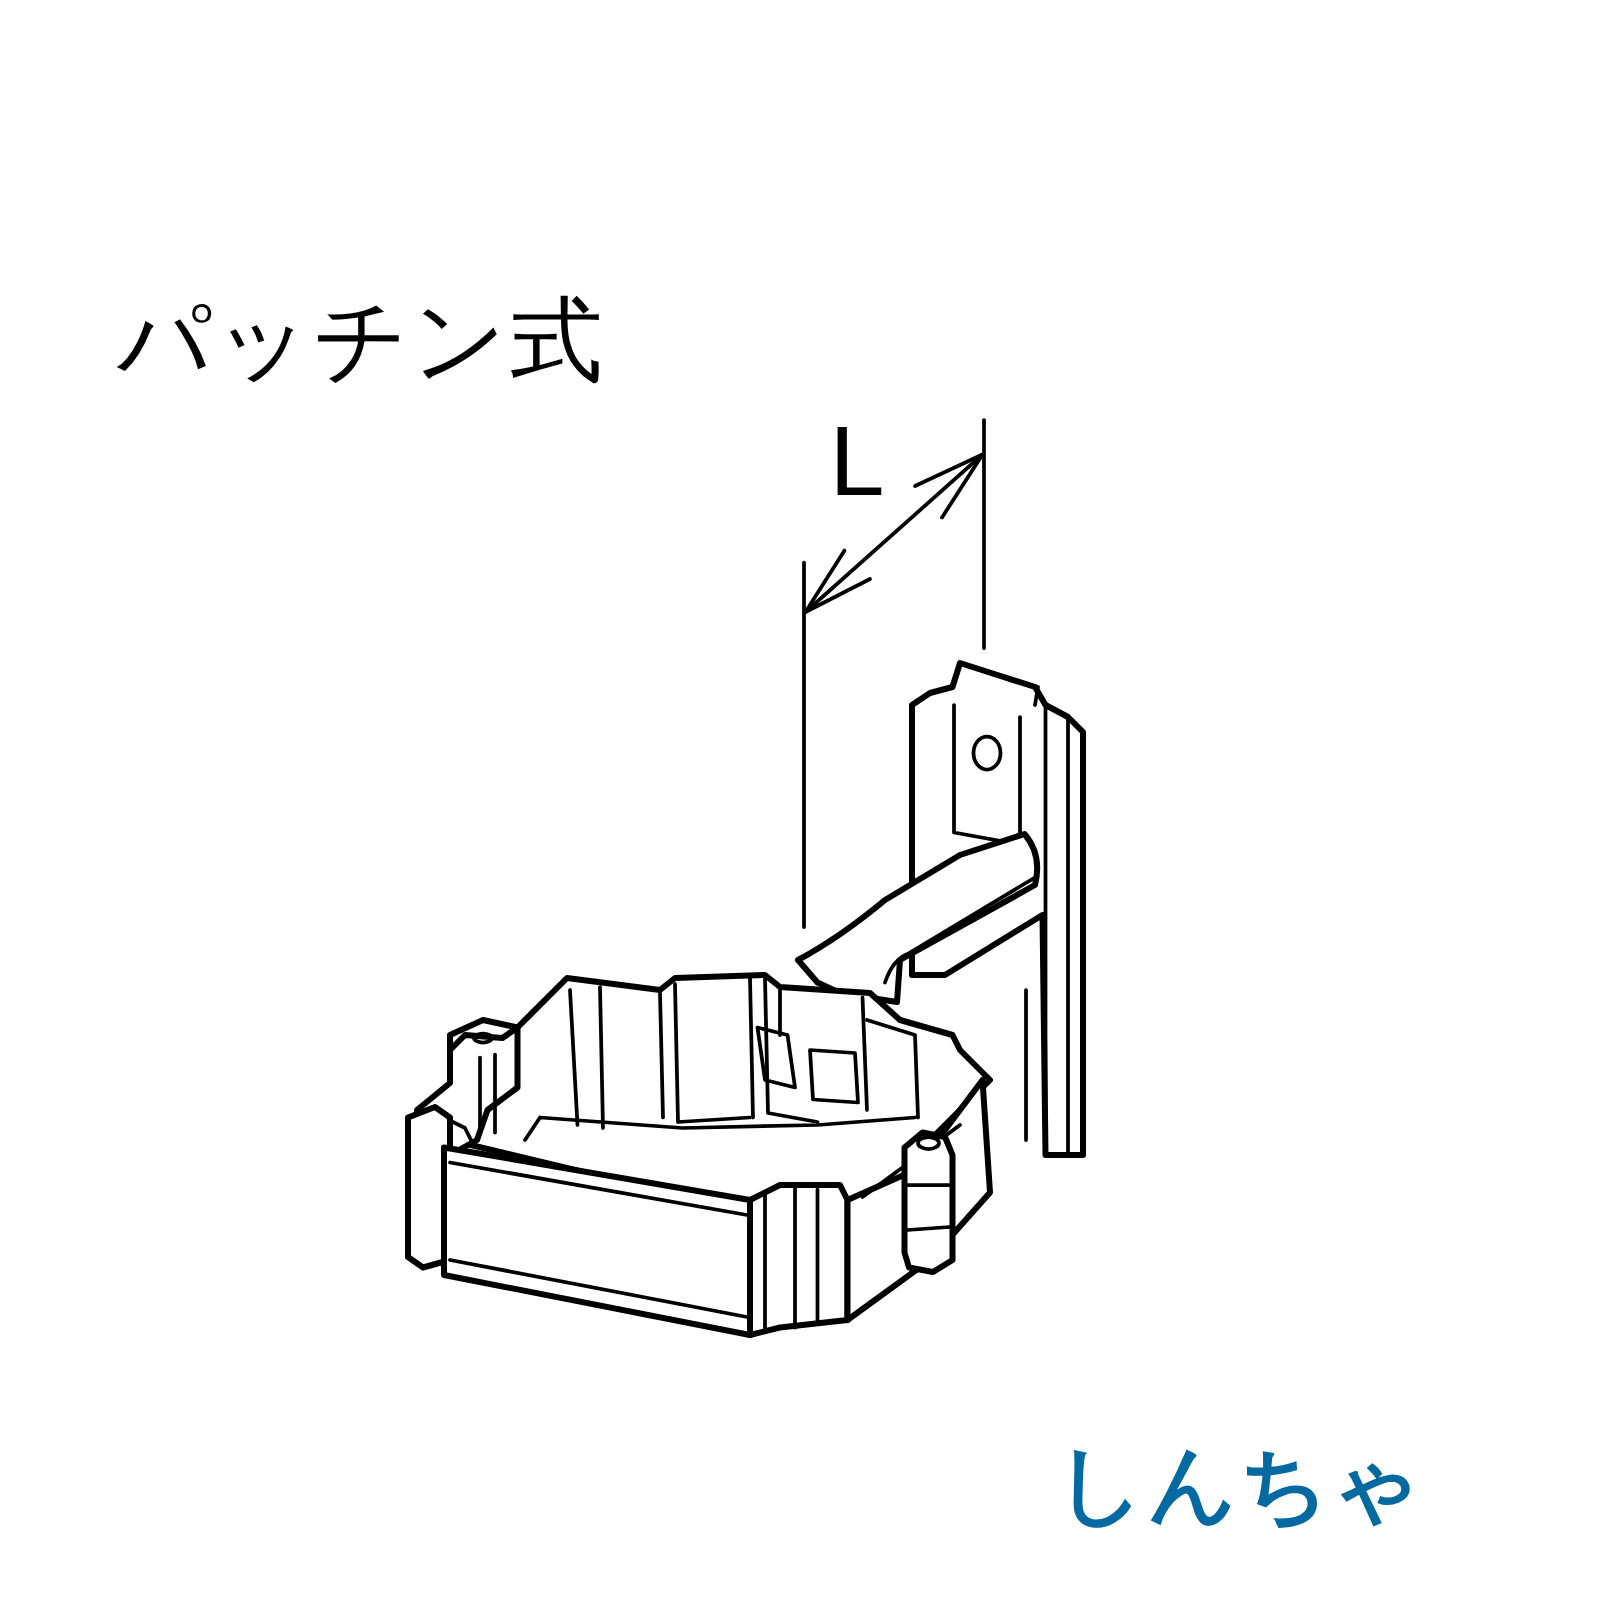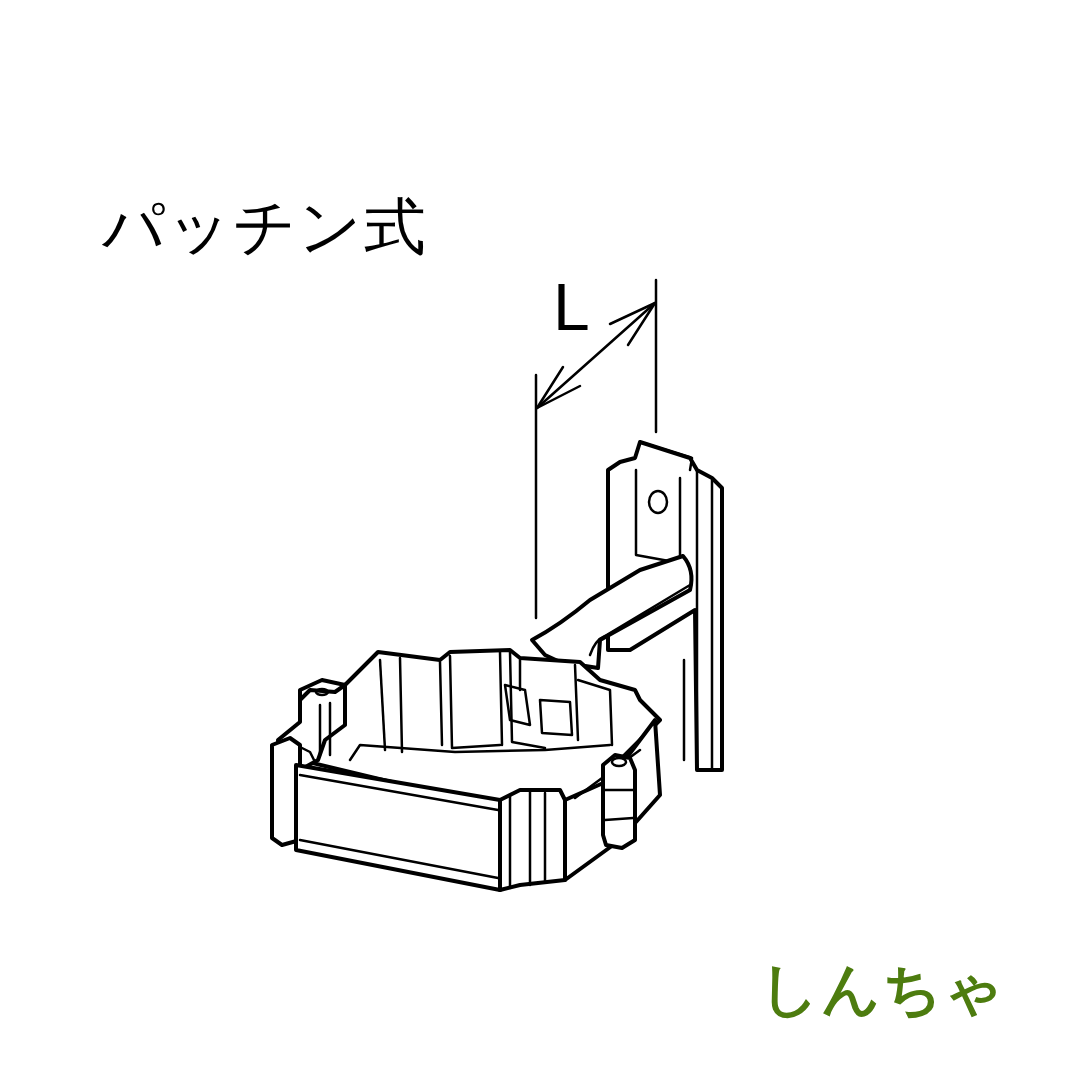--- a/index.html
+++ b/index.html
@@ -1,29 +1,29 @@
 <!DOCTYPE html>
 <html><head>
   <meta charset="utf-8">
   <style>
     html, body { margin: 0; padding: 0; background: #ffffff; }
     .canvas { position: relative; width: 1080px; height: 1080px; background: #ffffff; overflow: hidden; }
     .title {
-      position: absolute; left: 102px; top: 196px;
+      position: absolute; left: 78px; top: 196px;
       font-family: "DejaVu Sans", sans-serif; font-size: 62px; font-weight: normal;
       color: #000000; letter-spacing: 2px; line-height: 1;
     }
     .dim-label {
       position: absolute; left: 553px; top: 274px;
       font-family: "Liberation Sans", sans-serif; font-size: 66px; color: #000000; line-height: 1;
     }
     .watermark {
-      position: absolute; left: 760px; top: 960px;
+      position: absolute; left: 704px; top: 960px;
       font-family: "DejaVu Sans", sans-serif; font-size: 58px; font-weight: bold;
-      color: #4d7c0f; letter-spacing: 2px; line-height: 1;
+      color: #0369a1; letter-spacing: 2px; line-height: 1;
     }
     svg.drawing { position: absolute; left: 0; top: 0; }
     .th { fill: none; stroke: #000; stroke-width: 2.5; stroke-linejoin: round; stroke-linecap: round; }
     .fillw { fill: #fff; stroke: #000; stroke-width: 4; stroke-linejoin: round; }
   </style>
 </head>
 <body>
 
 <div class="canvas">
 

